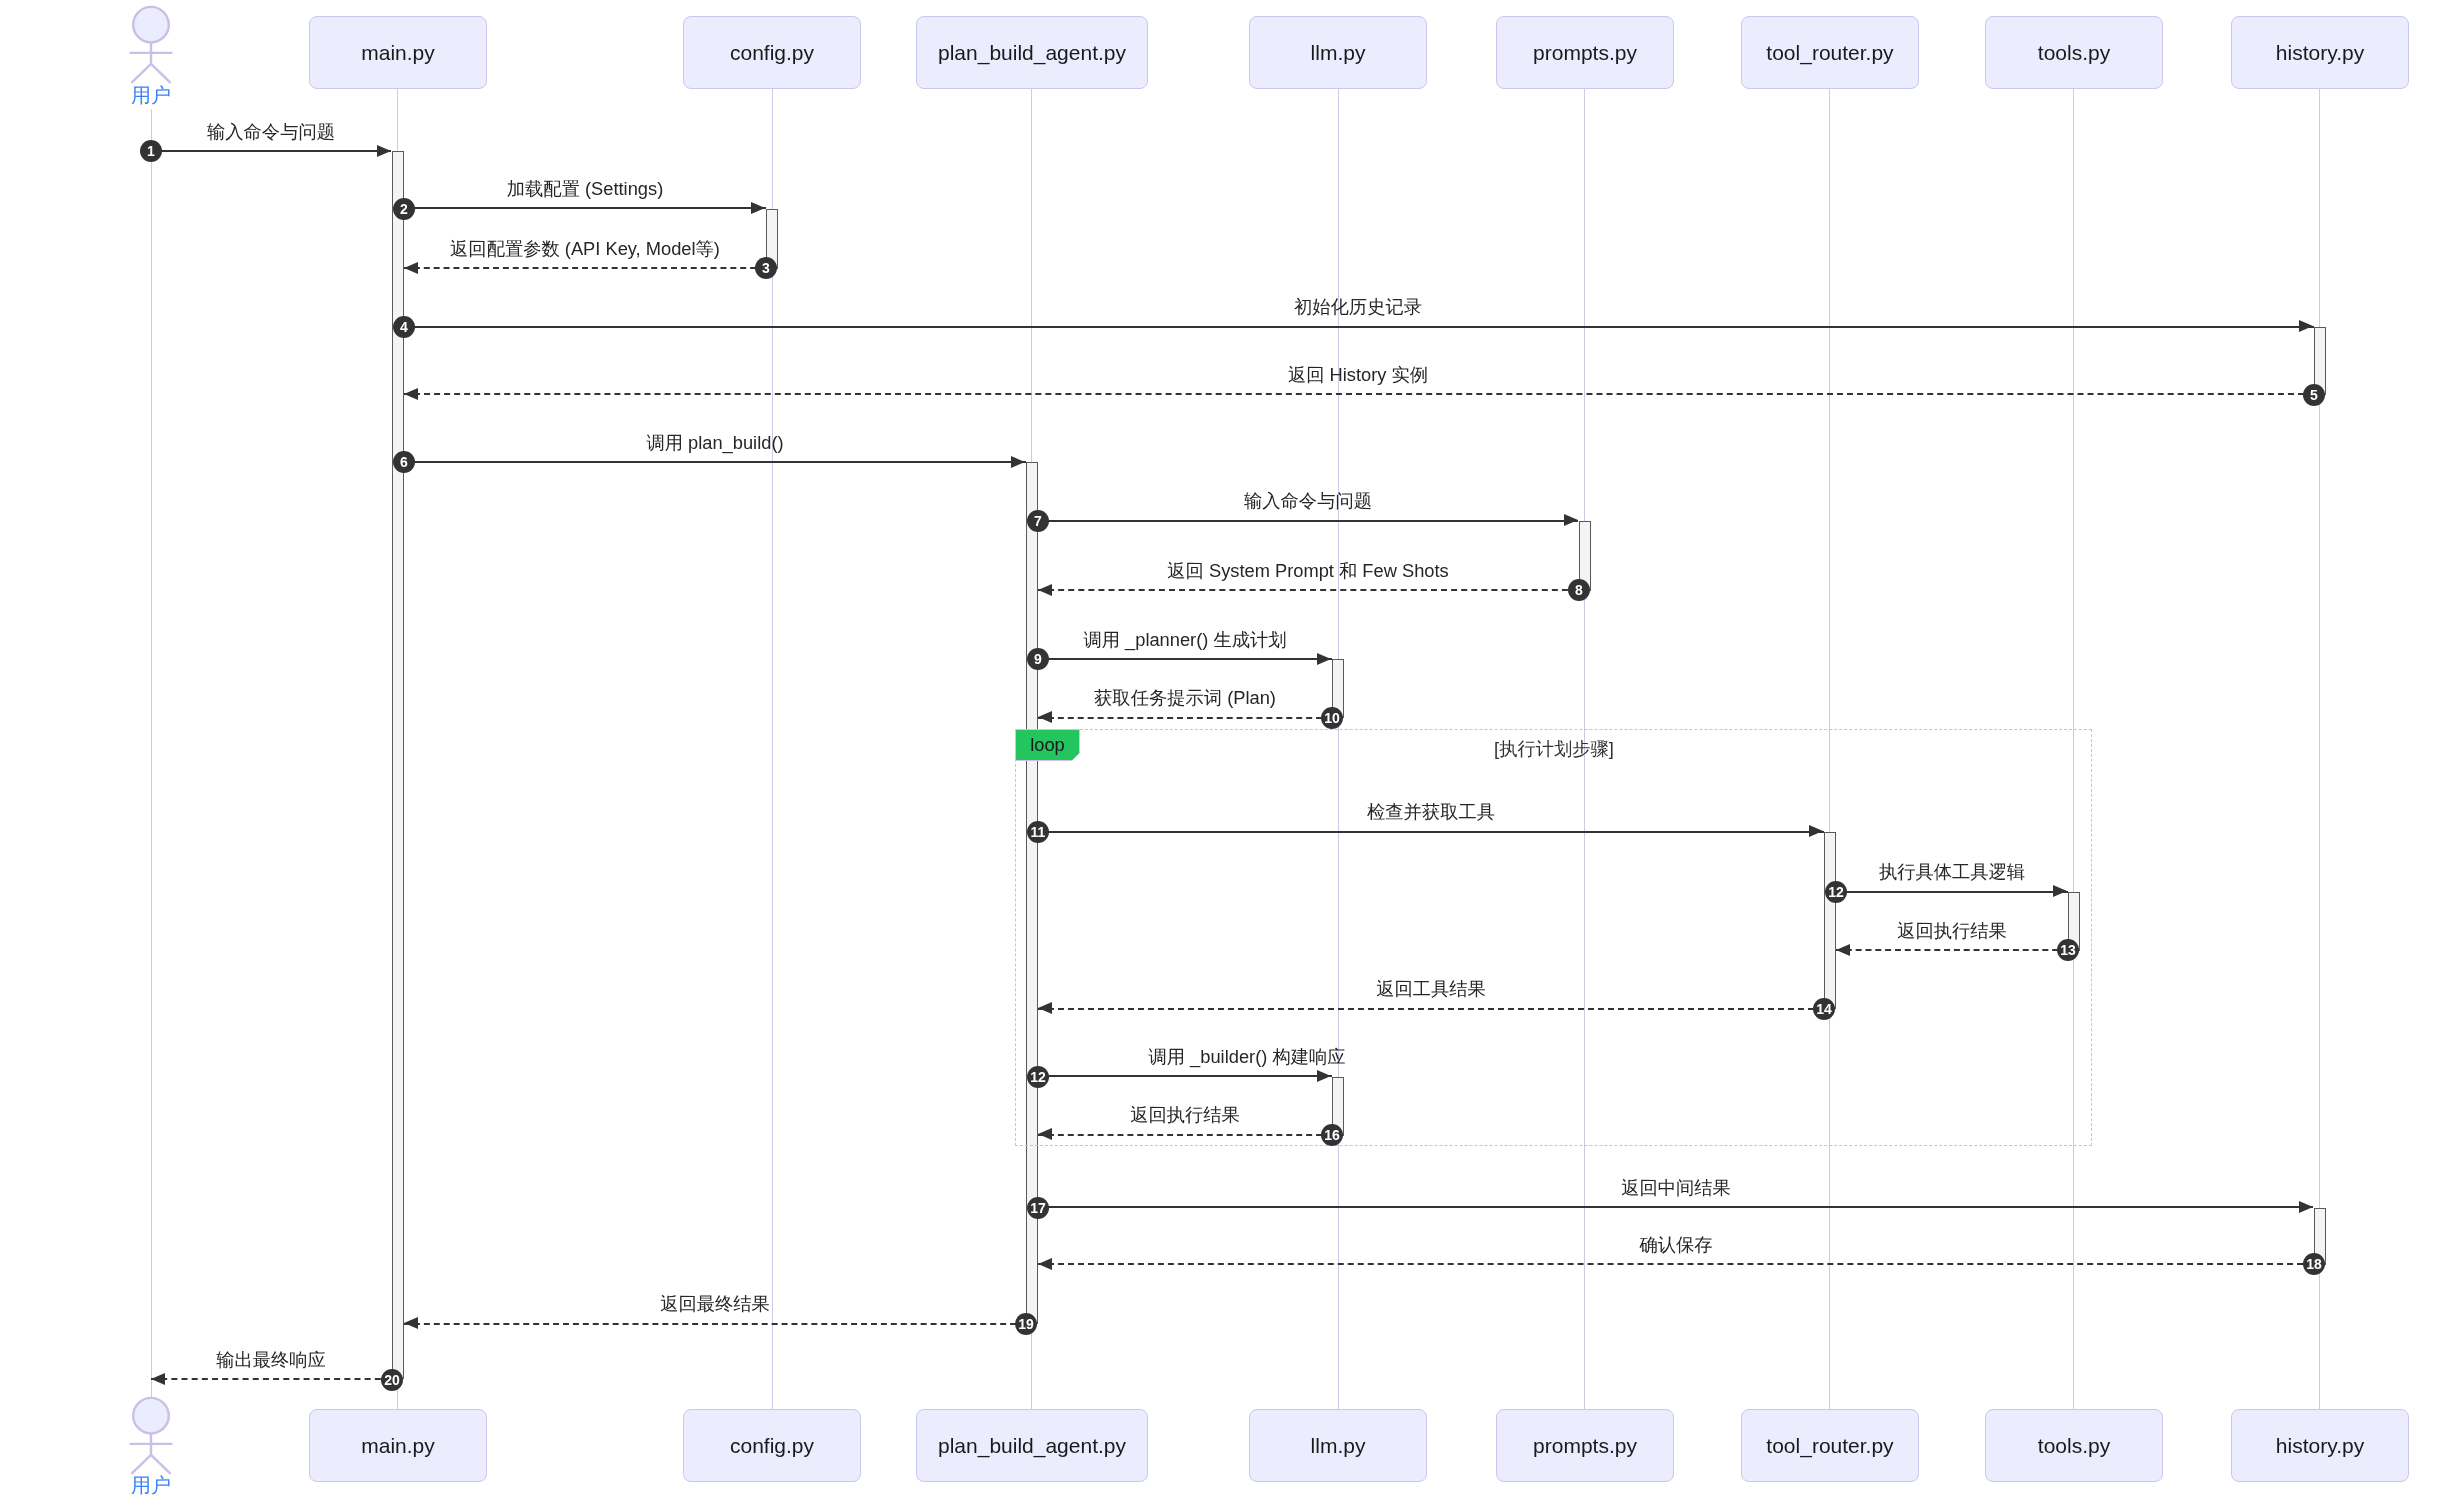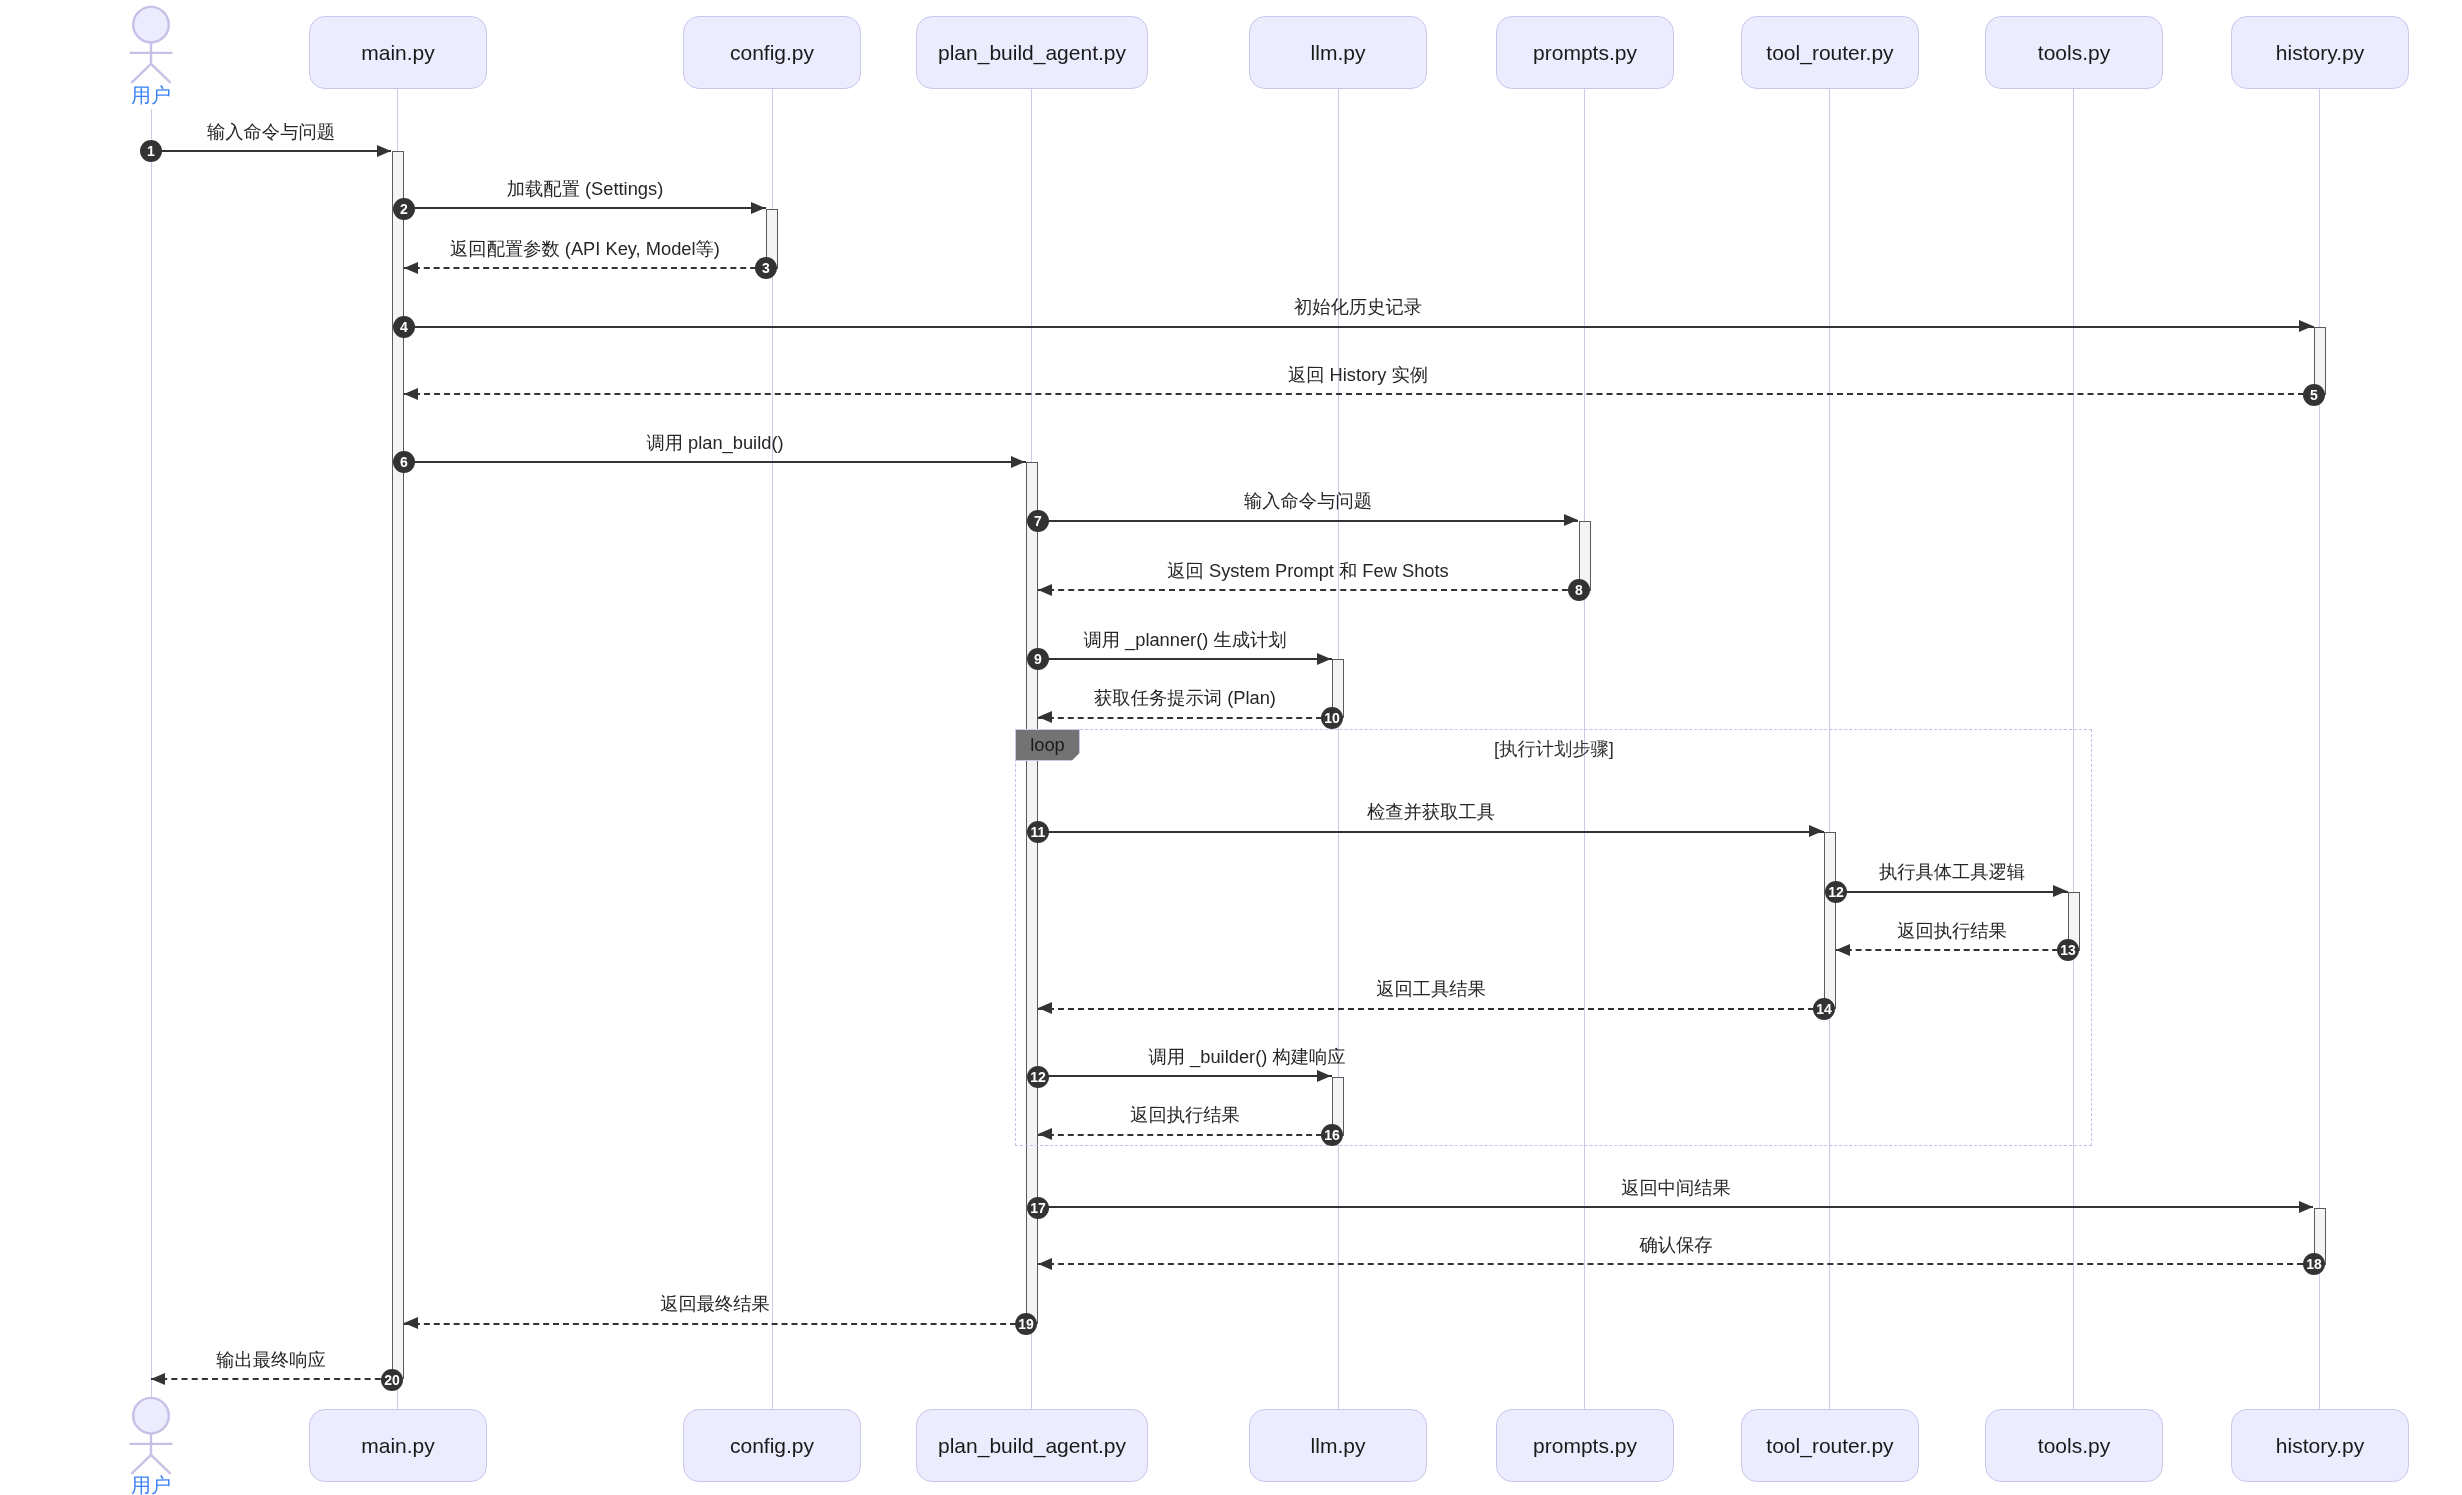--- a/index.html
+++ b/index.html
@@ -1,39 +1,39 @@
 <!DOCTYPE html>
 <html style="font-size:9.8px"><head>
 <meta charset="utf-8">
 <style>
   html,body{margin:0;padding:0;background:#ffffff;}
   body{font-family:"Liberation Sans","DejaVu Sans",sans-serif;}
   #stage{position:relative;width:2462px;height:1496px;background:#ffffff;overflow:hidden;}
 
   .lifeline{position:absolute;width:1.2px;background:#CFC9E8;}
   .pbox{position:absolute;transform:translateX(-50%);min-width:178px;height:73px;line-height:71px;
-        text-align:center;background:#ECECFF;border:1.2px solid #CCC6EC;border-radius:16px;
+        text-align:center;background:#ECECFF;border:1.2px solid #CCC6EC;border-radius:8px;
         font-size:21px;color:#1a1a1a;padding:0 21px;box-sizing:border-box;white-space:nowrap;}
   .actor-label{position:absolute;transform:translateX(-50%);font-size:20px;color:#3b82f6;white-space:nowrap;}
   .actor-figure{position:absolute;}
 
   .activation{position:absolute;width:12.2px;background:#F4F4F4;border:1.2px solid #5A5A5A;box-sizing:border-box;}
 
   .line-solid{position:absolute;height:2.4px;background:#333333;}
   .line-dashed{position:absolute;height:0;border-top:2.4px dashed #333333;}
   .head-r{position:absolute;width:0;height:0;border-left:14.6px solid #333333;
           border-top:6.7px solid transparent;border-bottom:6.7px solid transparent;}
   .head-l{position:absolute;width:0;height:0;border-right:14.6px solid #333333;
           border-top:6.7px solid transparent;border-bottom:6.7px solid transparent;}
   .badge{position:absolute;width:22px;height:22px;border-radius:50%;background:#333333;color:#ffffff;
          font-size:14px;font-weight:bold;line-height:22px;text-align:center;transform:translate(-50%,-50%);}
   .mlabel{position:absolute;transform:translateX(-50%);font-size:18.3px;color:#262626;white-space:nowrap;line-height:24.4px;}
 
   .loop-frame{position:absolute;border:1.2px dashed #C6C1E4;box-sizing:border-box;}
-  .loop-label{position:absolute;background:#737373;border:1.2px solid #CCC6EC;box-sizing:border-box;
+  .loop-label{position:absolute;background:#22c55e;border:1.2px solid #CCC6EC;box-sizing:border-box;
               font-size:18.3px;color:#1a1a1a;width:65px;height:32px;line-height:29px;text-align:center;
               clip-path:polygon(0 0,100% 0,100% calc(100% - 8.5px),calc(100% - 8.5px) 100%,0 100%);}
   .loop-cond{position:absolute;transform:translateX(-50%);font-size:18.3px;color:#333333;white-space:nowrap;}
 </style>
 </head>
 <body>
 
 <div id="stage">
 
   <div class="lifeline" style="left:151px;top:109px;height:1288px"></div>

